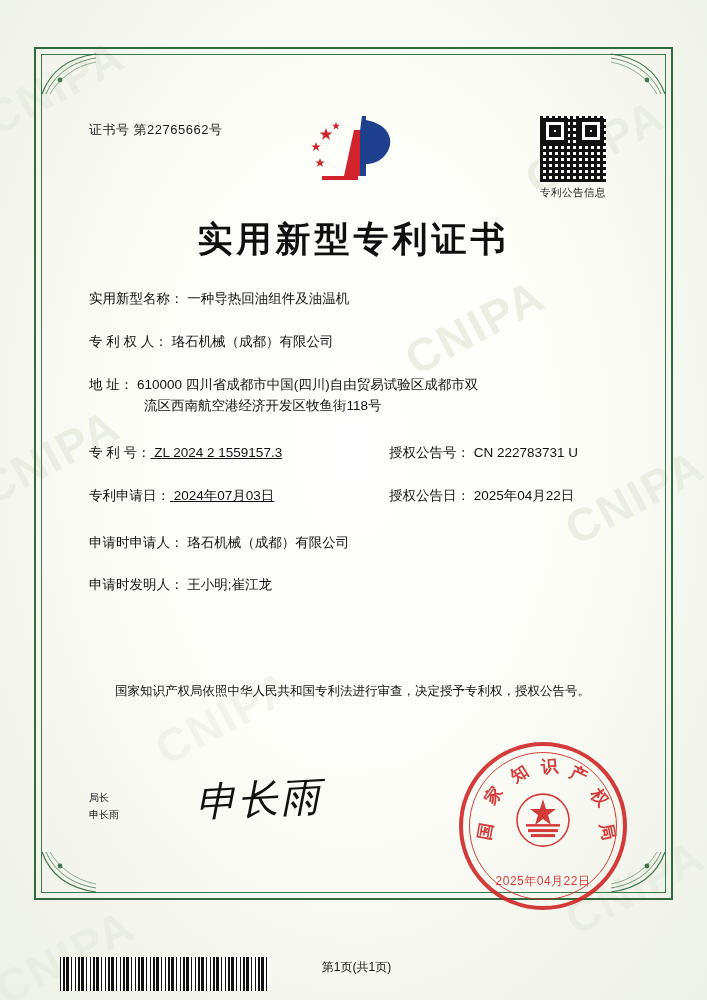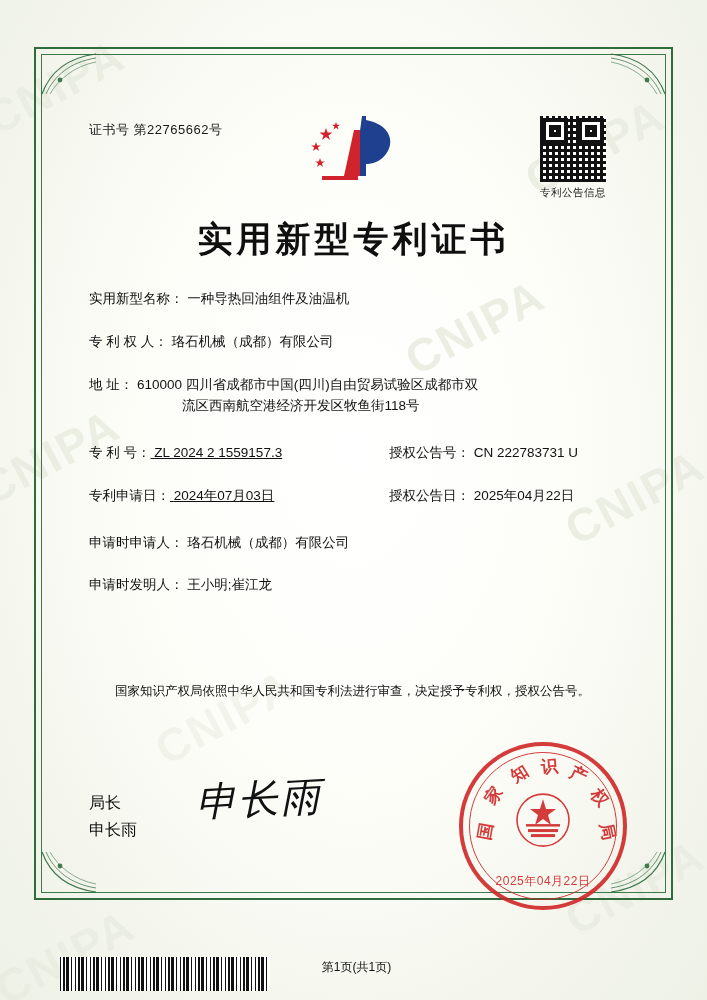--- a/index.html
+++ b/index.html
@@ -182,39 +182,39 @@
     color: #111;
   }
 
   .two-col {
     display: flex;
   }
   .col-a { width: 300px; text-decoration: underline; }
   .col-b { flex: 1; }
 
   .addr-line2 {
-    margin-left: 93px;
+    margin-left: 55px;
   }
 
   .legal {
     position: absolute;
     left: 48px;
     top: 625px;
     width: 530px;
     font-size: 12.5px;
     line-height: 2.0;
     color: #111;
   }
   .legal .indent { text-indent: 26px; }
 
   .sign-block {
     position: absolute;
     left: 48px;
     top: 735px;
-    font-size: 16px;
+    font-size: 10px;
     line-height: 1.7;
     color: #111;
   }
   .signature {
     position: absolute;
     left: 155px;
     top: 718px;
     font-family: "DejaVu Serif", serif;
     font-size: 40px;
     color: #111;

